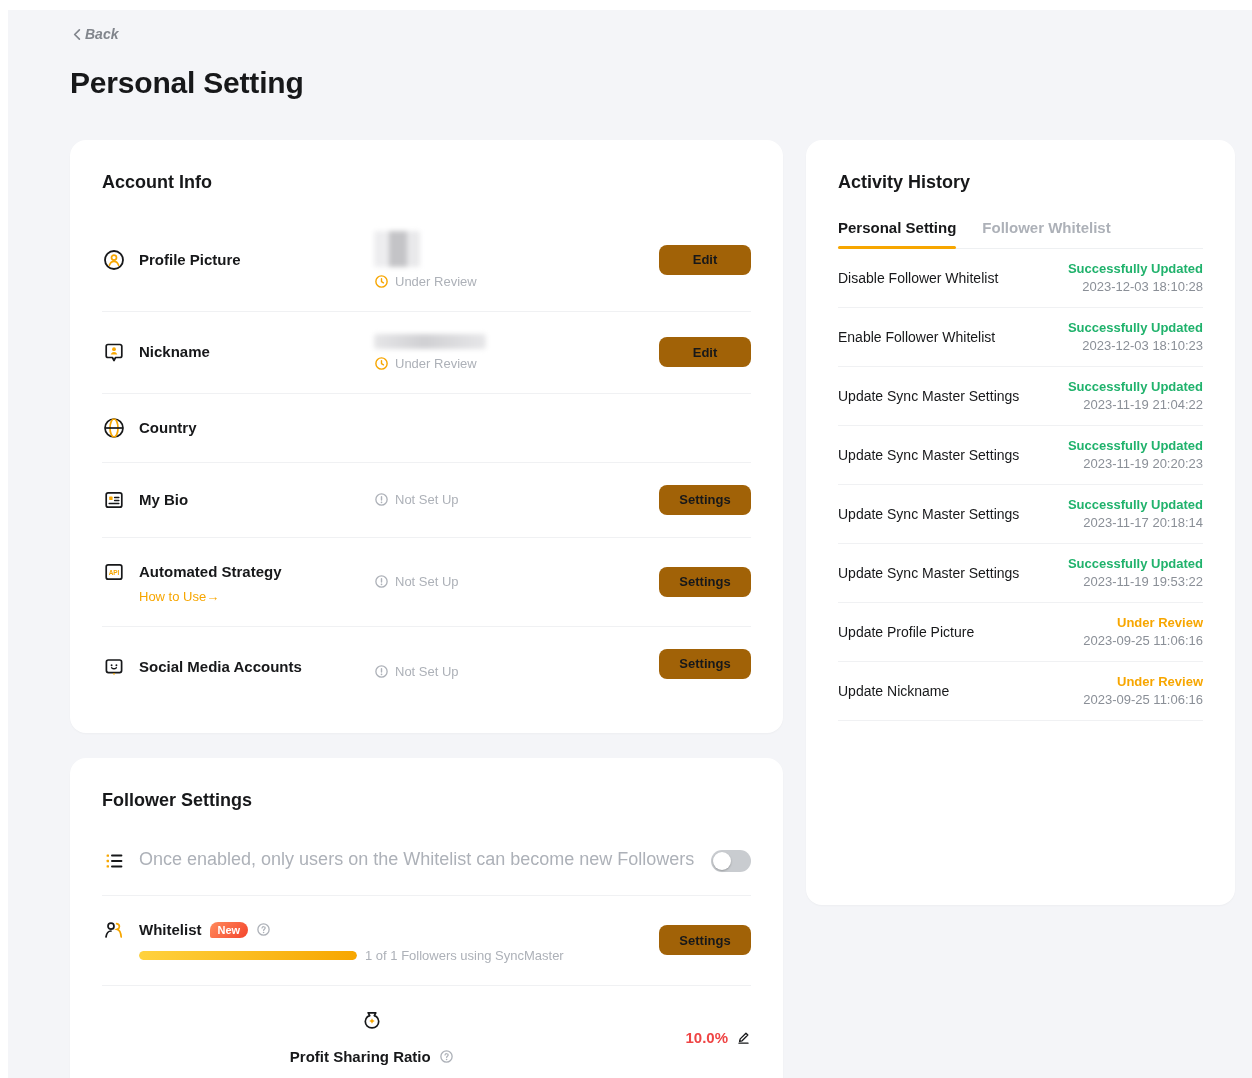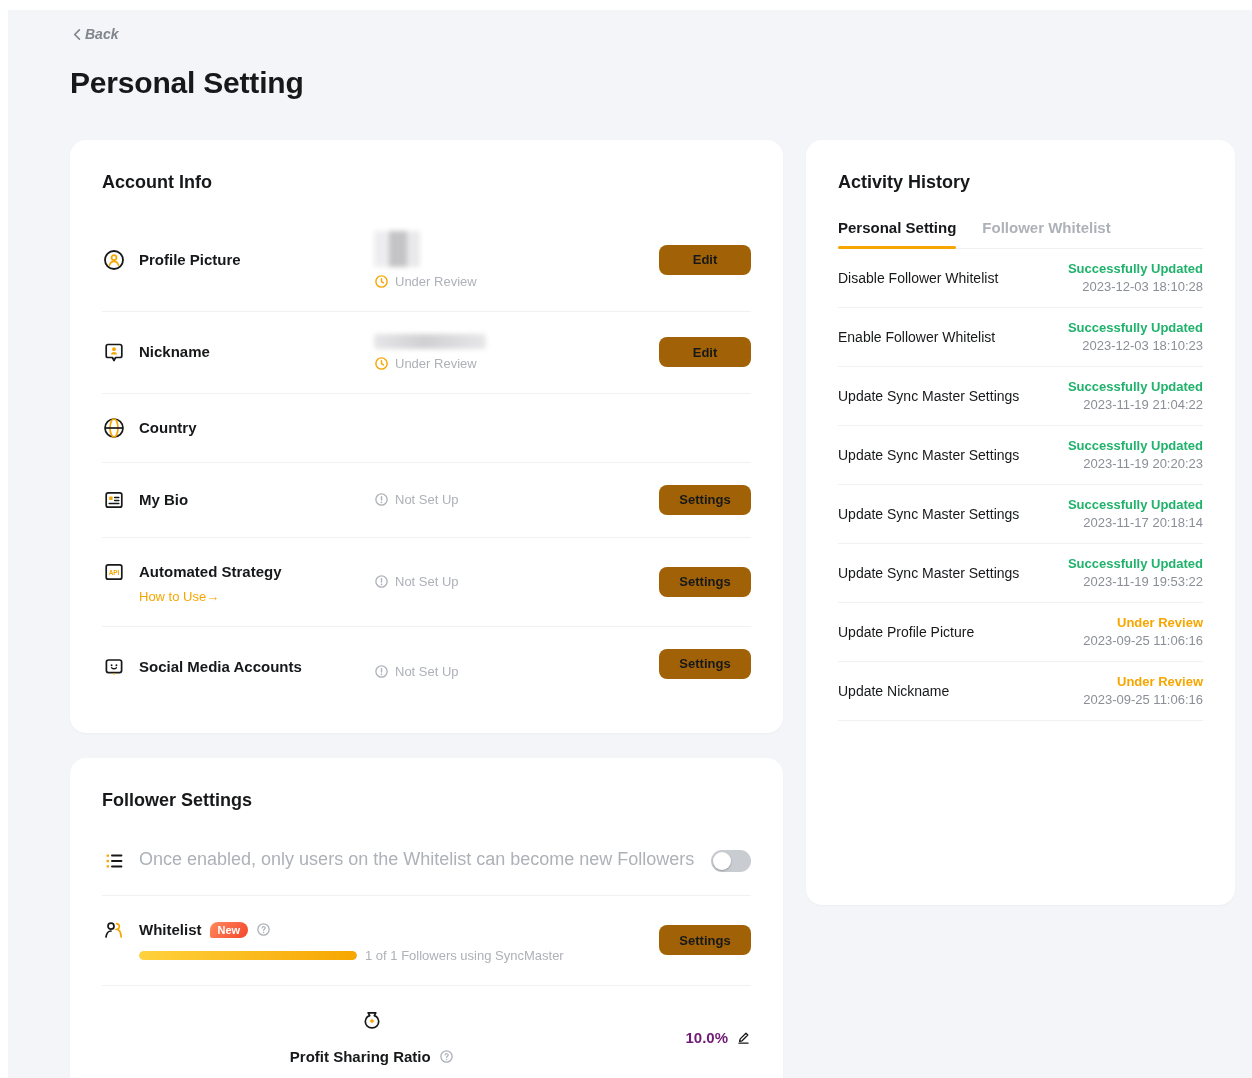--- a/index.html
+++ b/index.html
@@ -55,21 +55,21 @@
     font-weight:700; padding:2px 8px; border-radius:8px 8px 8px 2px; }
   .progress-line { display:flex; align-items:center; gap:8px; }
   .progress-track { width:218px; height:9px; border-radius:5px; background:#f2f3f5; overflow:hidden; }
   .progress-fill { height:100%; border-radius:5px; background:linear-gradient(90deg,#ffd23e,#f7a600); }
   .usage-text { font-size:13px; color:#adb1b8; }
 
   .toggle { width:40px; height:22px; border-radius:11px; background:#c9ccd0; position:relative; cursor:pointer; flex:0 0 auto; }
   .toggle .knob { position:absolute; left:2px; top:2px; width:18px; height:18px; border-radius:50%;
     background:#fff; box-shadow:0 1px 2px rgba(0,0,0,.25); }
 
-  .ratio-value { display:inline-flex; align-items:center; gap:8px; font-size:15px; font-weight:700; color:#701a75;margin-left:44px; }
+  .ratio-value { display:inline-flex; align-items:center; gap:8px; font-size:15px; font-weight:700; color:#ef4444;margin-left:44px; }
 
   
   .activity-card { height:765px; }
   .tabs { display:flex; gap:26px; margin-top:26px; border-bottom:1px solid #eef0f2; }
   .tab { font-size:15px; padding-bottom:12px; cursor:pointer; position:relative; font-weight:600; color:#adb1b8; }
   .tab.active { color:#17181a; font-weight:700; }
   .tab.active::after { content:""; position:absolute; left:0; right:0; bottom:-1px; height:3px;
     background:#f7a600; border-radius:2px; }
   .activity-list { }
   .activity-row { display:flex; align-items:center; justify-content:space-between;

